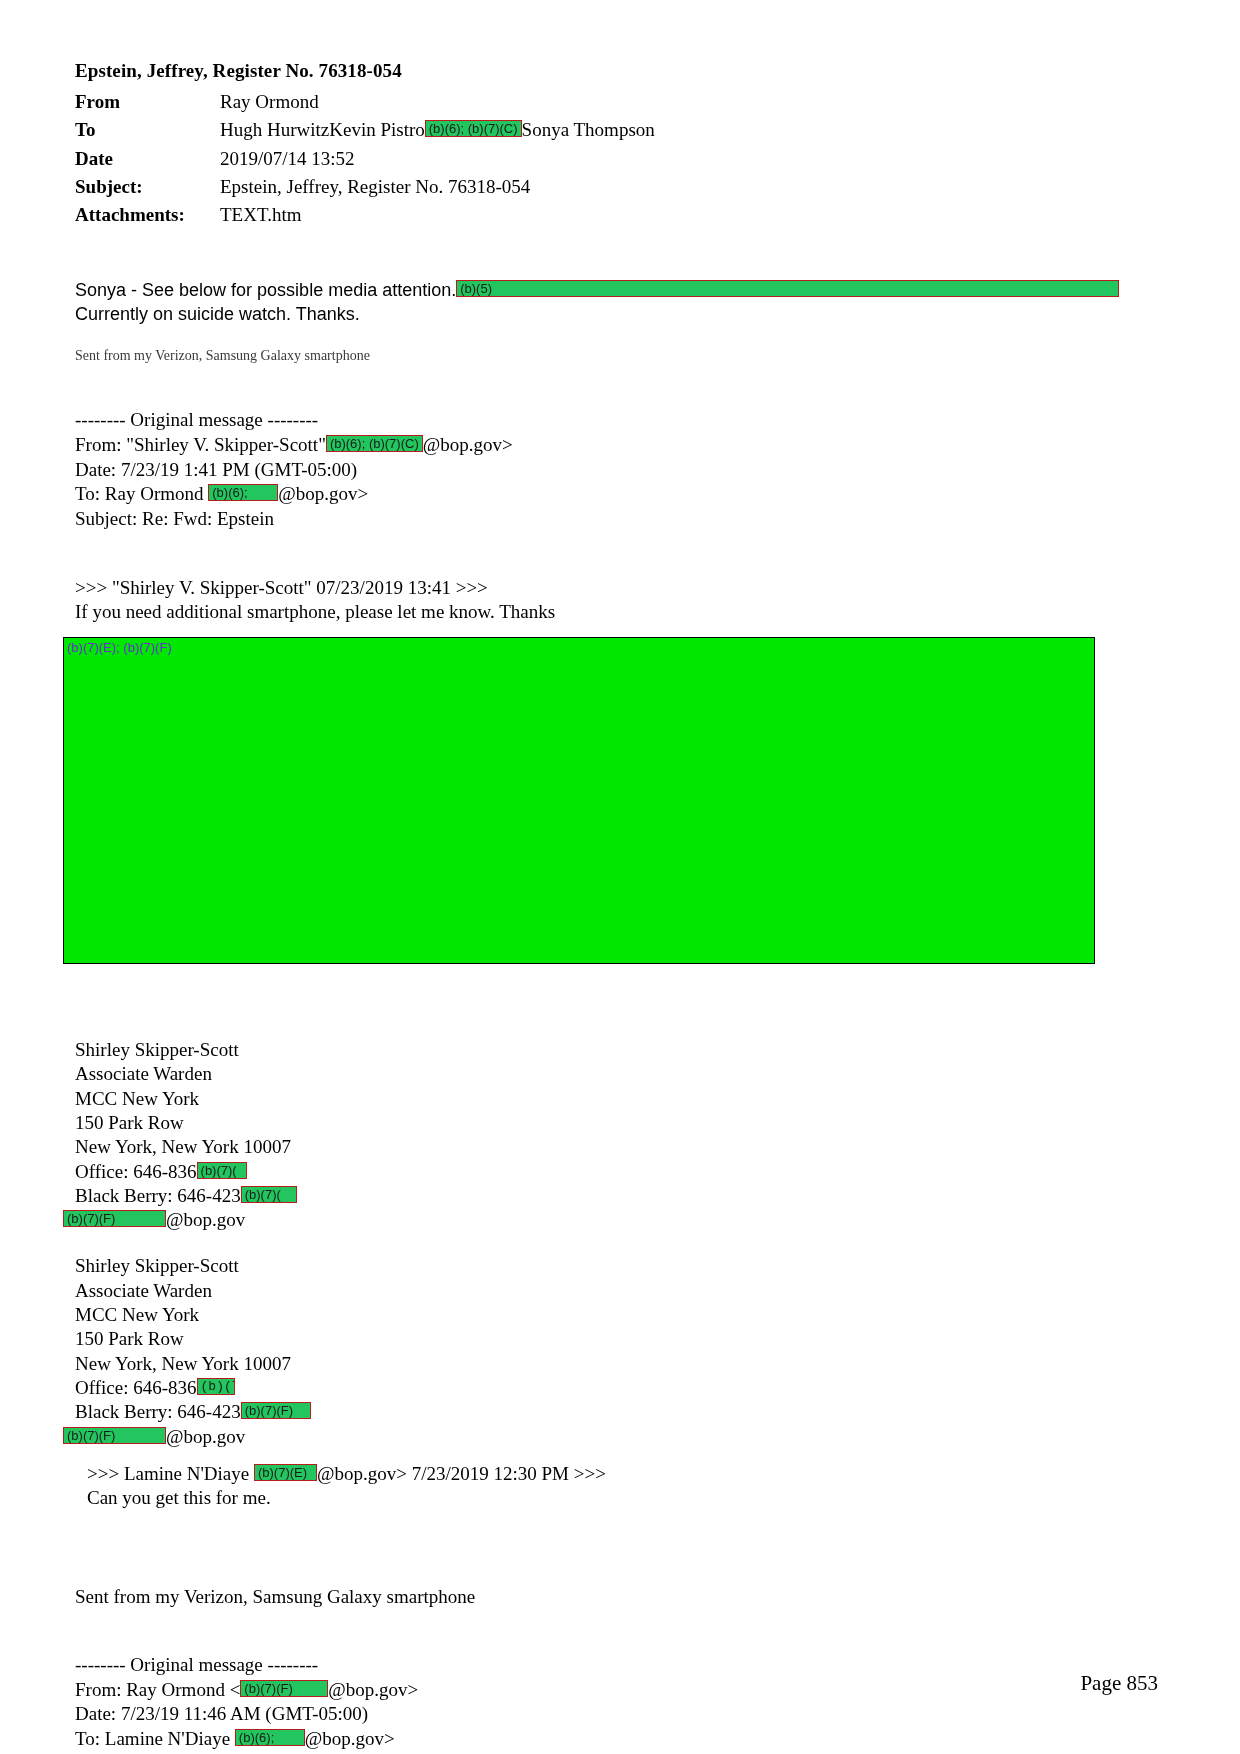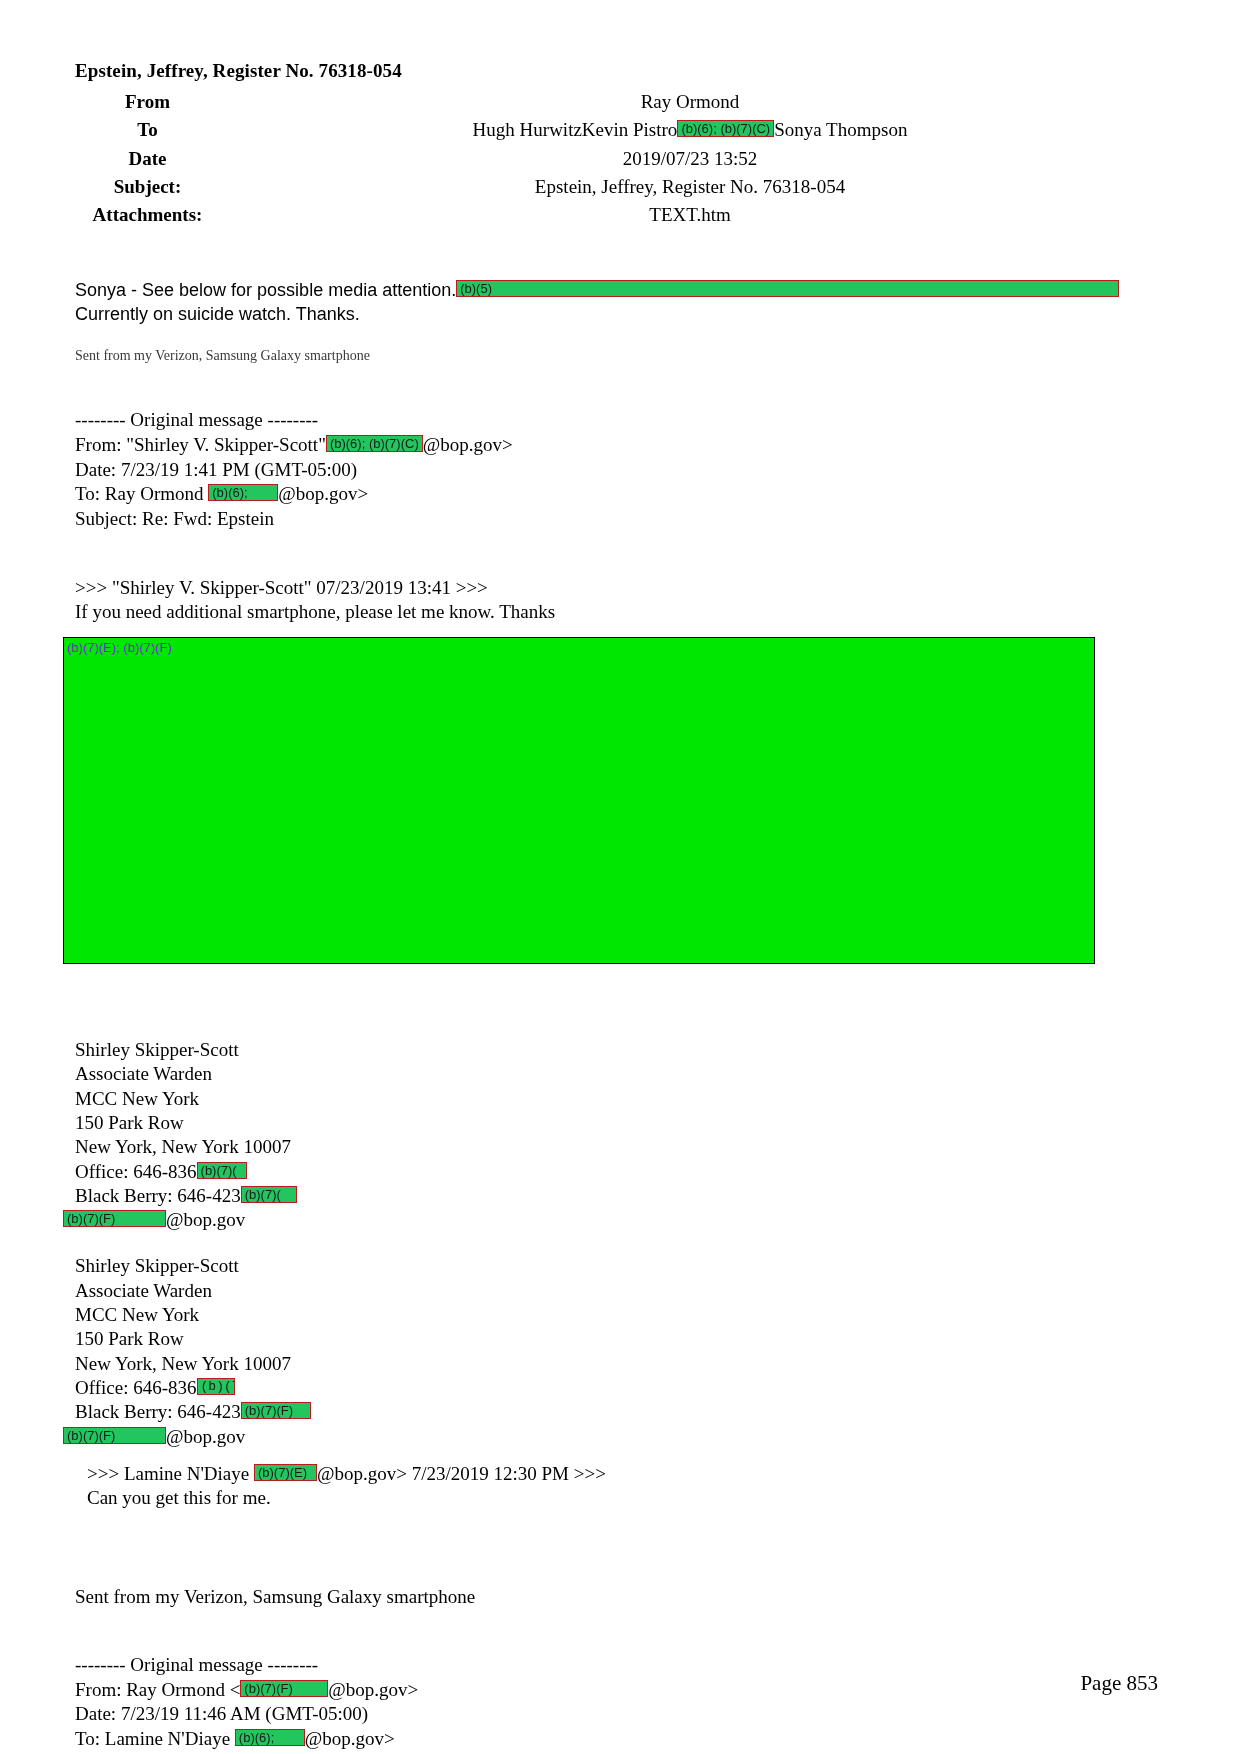--- a/index.html
+++ b/index.html
@@ -30,21 +30,20 @@
   .doc-title {
     font-weight: bold;
     font-size: 19px;
     letter-spacing: .1px;
     margin-bottom: 6px;
   }
   table.hdr {
     border-collapse: collapse;
     width: 100%;
     font-size: 19px;
-    text-align: center;
   }
   table.hdr td {
     vertical-align: top;
     padding: 2px 0 2px 0;
     line-height: 1.28;
   }
   td.lbl {
     font-weight: bold;
     width: 145px;
     white-space: nowrap;
@@ -149,21 +148,21 @@
         <td class="val">Ray Ormond</td>
       </tr>
       <tr>
         <td class="lbl">To</td>
         <td class="val">
           <span>Hugh HurwitzKevin Pistro</span><span class="redact">(b)(6); (b)(7)(C)</span><span>Sonya Thompson</span>
         </td>
       </tr>
       <tr>
         <td class="lbl">Date</td>
-        <td class="val">2019/07/23 13:52</td>
+        <td class="val">2019/07/14 13:52</td>
       </tr>
       <tr>
         <td class="lbl">Subject:</td>
         <td class="val">Epstein, Jeffrey, Register No. 76318-054</td>
       </tr>
       <tr>
         <td class="lbl">Attachments:</td>
         <td class="val">TEXT.htm</td>
       </tr>
     </tbody>

